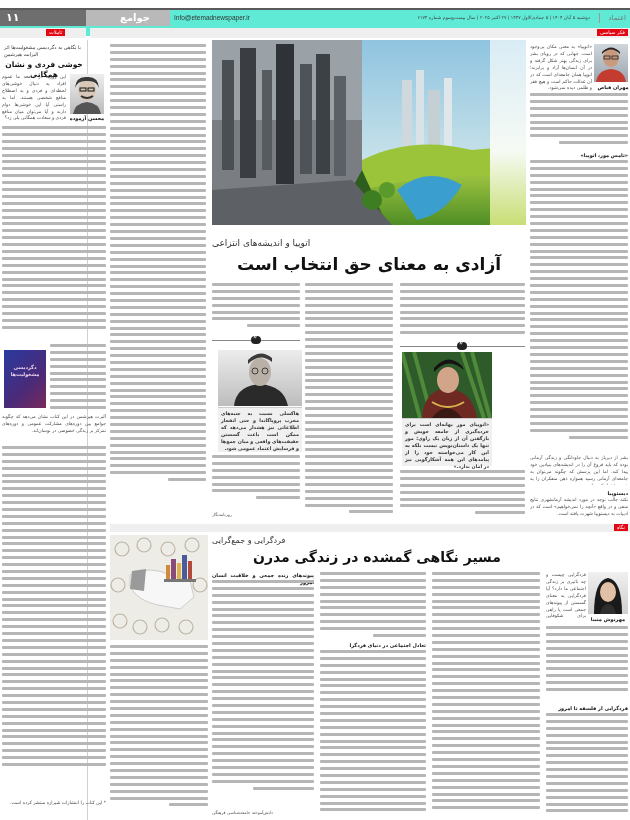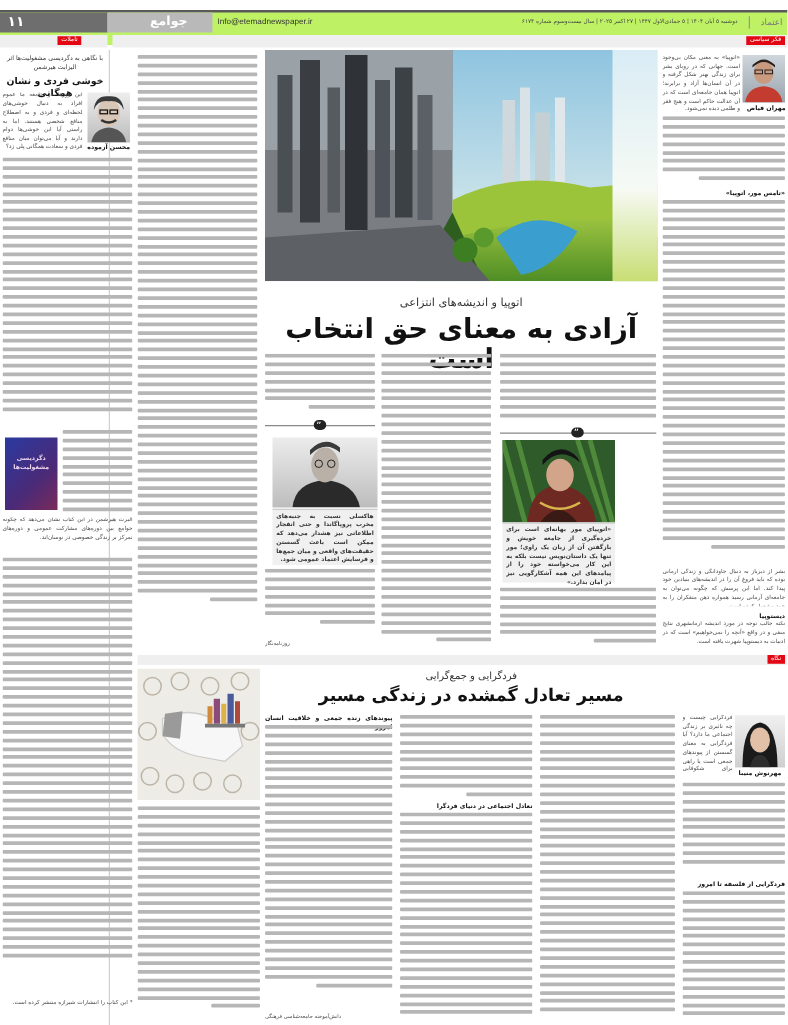--- a/index.html
+++ b/index.html
@@ -1,37 +1,37 @@
 <!DOCTYPE html>
 <html><head>
 <meta charset="utf-8">
 <style>
   * { box-sizing: border-box; margin: 0; padding: 0; }
   html, body { width: 630px; height: 820px; background: #ffffff; overflow: hidden; }
   body { font-family: "DejaVu Sans", sans-serif; color: #222; position: relative; }
   .abs { position: absolute; }
 
   
-  .hdr { top: 8px; left: 0; width: 630px; height: 28px; border-top: 2px solid #5a5a5a; background: #bef264; }
+  .hdr { top: 8px; left: 0; width: 630px; height: 28px; border-top: 2px solid #5a5a5a; background: #5eead4; }
   .hdr .page-no { position: absolute; left: 0; top: 0; width: 86px; height: 16px; background: #6e6e6e; color: #fff; font-size: 11px; font-weight: bold; line-height: 16px; padding-left: 6px; }
   .hdr .section { position: absolute; left: 86px; top: 0; width: 84px; height: 16px; background: #b9b9b9; color: #fff; font-size: 10px; font-weight: bold; line-height: 16px; text-align: right; padding-right: 20px; }
   .hdr .email { position: absolute; left: 174px; top: 0; font-size: 6.5px; line-height: 16px; color: #333; font-family: "Liberation Sans", sans-serif; }
   .hdr .dateline { position: absolute; right: 40px; top: 0; font-size: 4.6px; line-height: 16px; color: #444; direction: rtl; }
   .hdr .sep { position: absolute; right: 30px; top: 3px; width: 1px; height: 10px; background: #999; }
   .hdr .logo { position: absolute; right: 4px; top: 2px; font-size: 7px; color: #777; line-height: 12px; text-align: center; }
 
   .subbar { top: 28px; height: 10px; background: #efefef; }
   .redtag { background: #e30613; color: #fff; font-size: 5px; line-height: 7px; padding: 0 3px; direction: rtl; position: absolute; }
 
   
   .vline { position: absolute; width: 1px; background: #d0d0d0; }
   .txtcol { position: absolute; overflow: hidden; direction: rtl; text-align: justify; font-size: 4.6px; line-height: 6.9px; color: #4a4a4a; }
   .lines span { display: block; height: 3px; margin: 0 0 3.9px 0; background: #b6b6b6; border-radius: 1px; }
 
-  .kicker { position: absolute; direction: rtl; text-align: center; color: #333; }
+  .kicker { position: absolute; direction: rtl; text-align: left; color: #333; }
   .headline { position: absolute; direction: rtl; text-align: center; font-weight: bold; color: #111; }
   .bodytitle { font-weight: bold; color: #111; font-size: 5px; }
 
   .photo { position: absolute; overflow: hidden; }
   .caption-box { position: absolute; background: #f0f0f0; border-top: 1px solid #ccc; direction: rtl; font-size: 4.8px; line-height: 7px; font-weight: bold; color: #333; padding: 2px 3px; text-align: justify; }
   .author { position: absolute; font-size: 5px; font-weight: bold; direction: rtl; color: #111; }
   .quote-mark { position: absolute; width: 10px; height: 8px; border-radius: 4px; background: #222; }
   .quote-mark::after { content: "\201D"; color: #fff; font-size: 8px; line-height: 9px; position: absolute; left: 2px; top: 0; }
   .hr { position: absolute; height: 1px; background: #888; }
 </style>
@@ -164,21 +164,21 @@
     <path d="M0 150 L140 140 L180 185 L0 185Z" fill="#5d6064"></path>
     <path d="M290 165 L314 150 L314 185 L280 185Z" fill="#2a2d31"></path>
     <circle cx="160" cy="160" r="10" fill="#3d7e22"></circle>
     <circle cx="175" cy="150" r="8" fill="#5a9a2c"></circle>
   </svg>
 </div>
 <div class="photo" style="left:490px;top:40px;width:36px;height:185px;background:linear-gradient(#d9ecf5,#f6faf4 60%,#c8de74);">
 </div>
 
 <div class="kicker" style="left:212px;top:238px;width:314px;font-size:9px;">اتوپیا و اندیشه‌های انتزاعی</div>
-<div class="headline" style="left:212px;top:252px;width:314px;font-size:22px;line-height:24px;">آزادی به معنای حق انتخاب است</div>
+<div class="headline" style="left:212px;top:252px;width:314px;font-size:17px;line-height:24px;">آزادی به معنای حق انتخاب است</div>
 
 <div class="txtcol lines" style="left:400px;top:283px;width:125px;height:60px;">
   <span></span>
     <span></span>
     <span></span>
     <span></span>
     <span></span>
     <span></span>
     <span></span>
     <span></span>
@@ -491,21 +491,21 @@
       <rect x="61" y="24" width="5" height="20" fill="#8a4a7a"></rect>
       <rect x="67" y="28" width="4" height="16" fill="#e0b04a"></rect>
       <rect x="72" y="20" width="5" height="24" fill="#4a5a9a"></rect>
       <rect x="78" y="26" width="4" height="18" fill="#b04a3a"></rect>
     </g>
     <rect x="54" y="44" width="32" height="3" fill="#777"></rect>
   </svg>
 </div>
 
 <div class="kicker" style="left:212px;top:536px;width:330px;font-size:8px;">فردگرایی و جمع‌گرایی</div>
-<div class="headline" style="left:212px;top:548px;width:330px;font-size:14px;line-height:18px;">مسیر تعادل گمشده در زندگی مسیر</div>
+<div class="headline" style="left:212px;top:548px;width:330px;font-size:14px;line-height:18px;">مسیر نگاهی گمشده در زندگی مدرن</div>
 
 <div class="photo" style="left:588px;top:572px;width:40px;height:42px;background:linear-gradient(#f0f0f0,#cfcfcf);">
   <svg width="40" height="42" viewBox="0 0 40 42">
     <path d="M6 42 Q6 8 20 6 Q34 8 34 42Z" fill="#1a1a1a"></path>
     <ellipse cx="20" cy="20" rx="8" ry="10" fill="#e2c0a8"></ellipse>
     <path d="M12 42 Q14 32 20 32 Q26 32 28 42Z" fill="#2e2e2e"></path>
   </svg>
 </div>
 <div class="author" style="left:586px;top:616px;width:44px;text-align:center;">مهرنوش منیبا</div>
 

